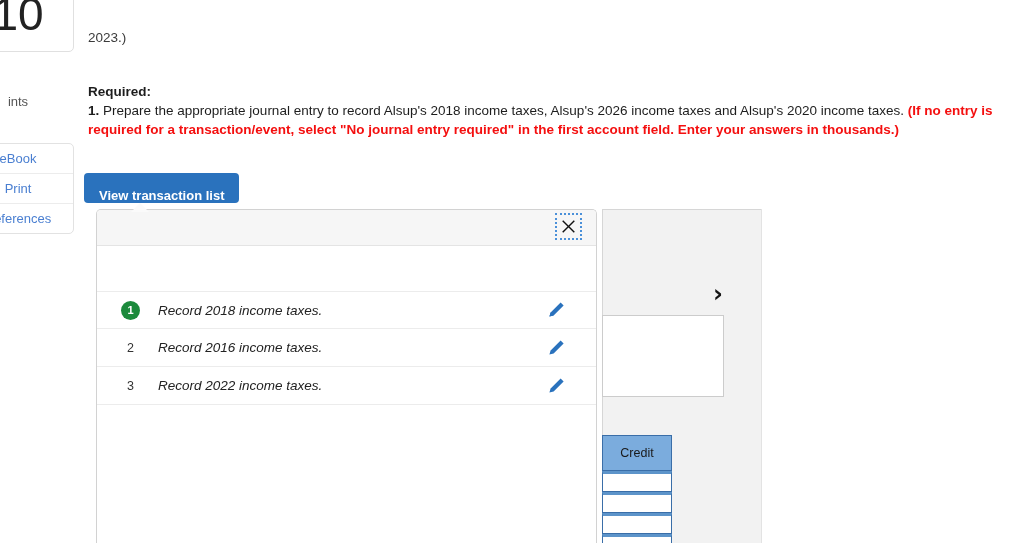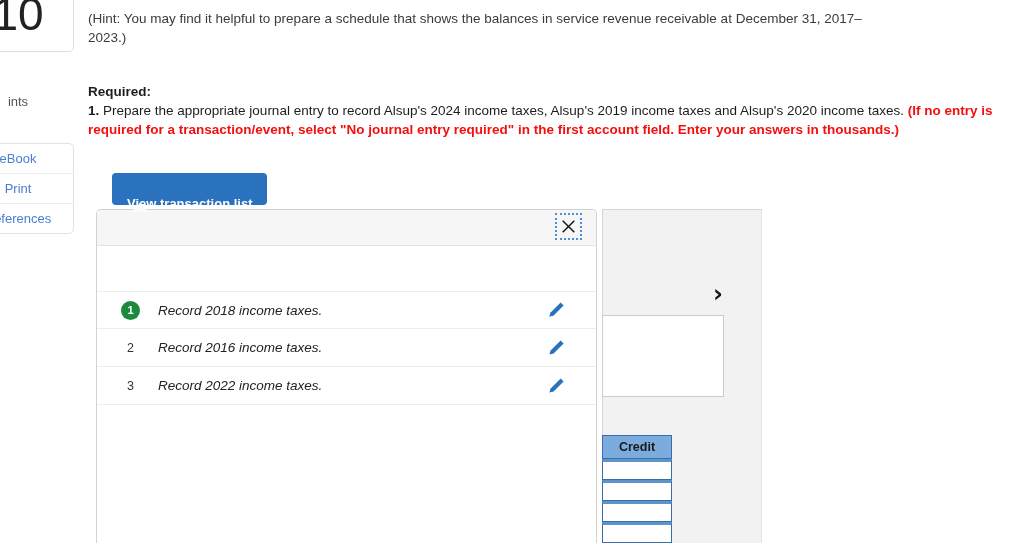--- a/index.html
+++ b/index.html
@@ -121,45 +121,45 @@
     border: 1px solid #cccccc;
     box-sizing: border-box;
   }
   #credit-table {
     position: absolute;
     left: -1px;
     top: 225px;
     width: 70px;
   }
   .credit-head {
-    height: 24px;
+    height: 36px;
     background: #7bacdd;
     border: 1px solid #3a6ea8;
     box-sizing: border-box;
     font-size: 12.5px;
-    font-weight: bold;
+    font-weight: normal;
     color: #1a1a1a;
     display: flex;
     align-items: center;
     justify-content: center;
   }
   .credit-cell {
     height: 21px;
     background: #ffffff;
     border: 1px solid #3a6ea8;
     border-top: 3px solid #5d94ca;
     box-sizing: border-box;
   }
 
   
   #view-transaction-list {
     position: absolute;
-    left: 112px;
+    left: 84px;
     top: 173px;
-    padding: 16px 15px;
+    padding: 8px 15px;
     height: 30px;
     line-height: 30px;
     background: #2a72bd;
     color: #ffffff;
     font-size: 13px;
     font-weight: bold;
     border: none;
     border-radius: 4px;
     cursor: pointer;
     font-family: "Liberation Sans", sans-serif;
@@ -284,26 +284,26 @@
   <div class="rail-points">ints</div>
   <div class="rail-tools">
     <div class="rail-tool">eBook</div>
     <div class="rail-tool">Print</div>
     <div class="rail-tool">References</div>
   </div>
 </div>
 
 <div id="question-body">
   <p class="hint-para">
-    <span>(Hint: You may find it helpful to prepare a schedule that shows the balances in service revenue receivable at December 31, 2017–</span><br>
+    <br>
     <span>2023.)</span>
   </p>
   <div class="required-block">
     <div class="req-head">Required:</div>
-    <div><span class="req-num">1.</span><span> Prepare the appropriate journal entry to record Alsup's 2024 income taxes, Alsup's 2019 income taxes and Alsup's 2020 income taxes. </span><span class="req-red">(If no entry is required for a transaction/event, select "No journal entry required" in the first account field. Enter your answers in thousands.)</span></div>
+    <div><span class="req-num">1.</span><span> Prepare the appropriate journal entry to record Alsup's 2018 income taxes, Alsup's 2026 income taxes and Alsup's 2020 income taxes. </span><span class="req-red">(If no entry is required for a transaction/event, select "No journal entry required" in the first account field. Enter your answers in thousands.)</span></div>
   </div>
 </div>
 
 <div id="worksheet">
   <div id="worksheet-chevron">›</div>
   <div id="worksheet-note"></div>
   <div id="credit-table">
     <div class="credit-head">Credit</div>
     <div class="credit-cell"></div>
     <div class="credit-cell"></div>

